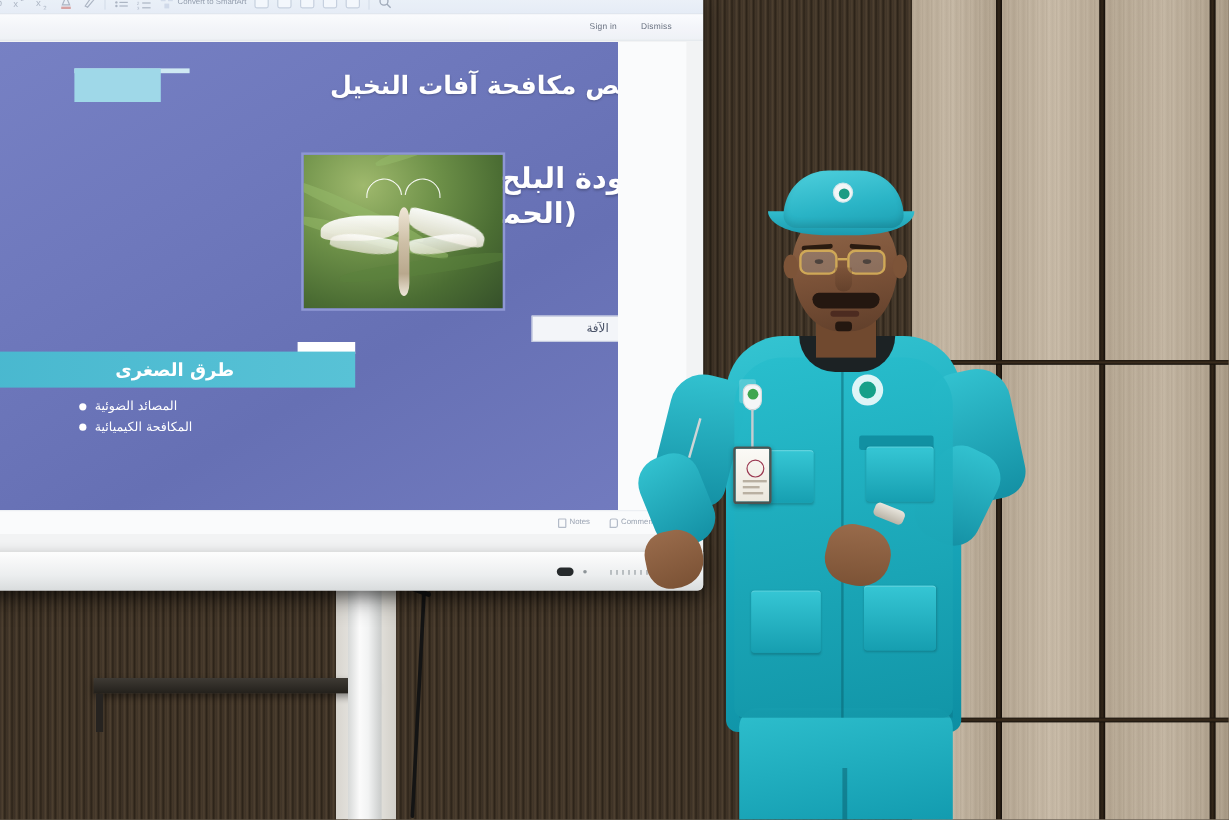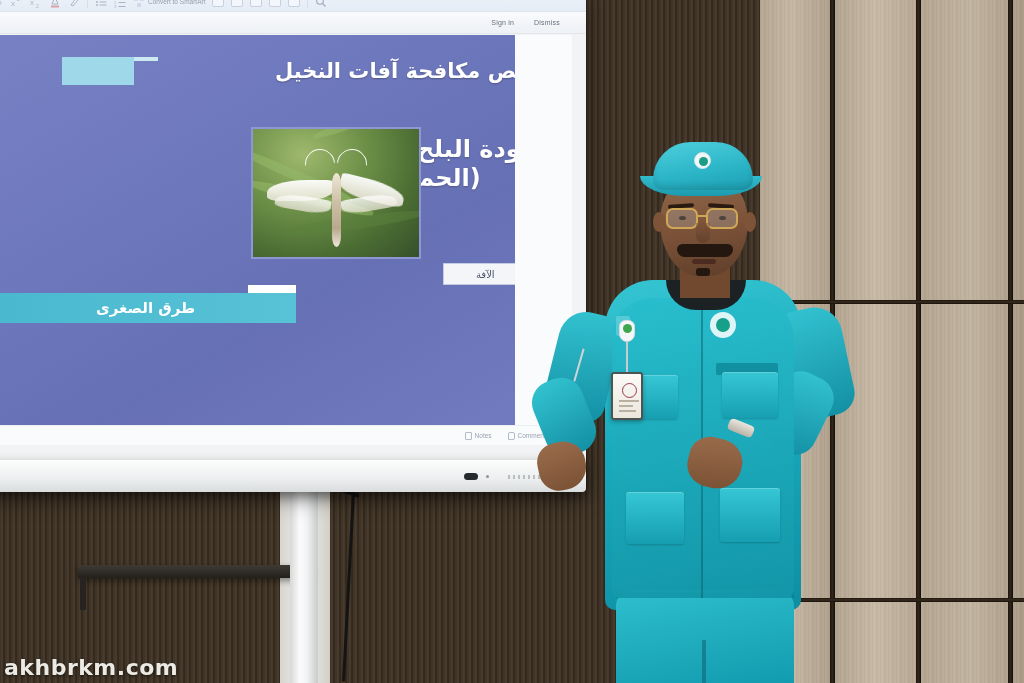--- a/index.html
+++ b/index.html
@@ -148,23 +148,22 @@
     border-radius:50%;
     border-right-color:transparent; border-bottom-color:transparent;
   }
   .antenna.l { left:50%; top:16%; margin-left:-31px; transform:rotate(40deg); }
   .antenna.r { left:50%; top:16%; margin-left:1px; transform:rotate(140deg) scaleY(-1); }
 
   .label-box {
     position:absolute; right:10px; top:228px;
     width:118px; height:22px;
     background:#f3f5f9; border:1px solid #c5cbe0;
-    display:flex; align-items:center; justify-content:flex-end;
+    display:flex; align-items:center; justify-content:center;
     padding-right:8px;
-    padding-left:32px;
   }
   .label-box span { font-size:10px; color:#4a5368; }
 
   .methods-bar {
     position:absolute; left:0px; top:258px; width:310px; height:30px;
     background:linear-gradient(90deg,#49b8cf,#58c2d6);
     display:flex; align-items:center; justify-content:flex-start;
     padding-left:0;
   }
   .methods-bar span {
@@ -583,20 +582,30 @@
 
       <div class="label-box">
         <span class="ar">الآفة</span>
       </div>
 
       <div class="methods-cap"></div>
       <div class="methods-bar">
         <span class="ar">طرق الصغرى</span>
       </div>
 
+      <div class="bullets">
+        <div class="bullet-row">
+          <span class="ar">المصائد الضوئية</span>
+          <span class="dot"></span>
+        </div>
+        <div class="bullet-row">
+          <span class="ar">المكافحة الكيميائية</span>
+          <span class="dot"></span>
+        </div>
+      </div>
     </div>
 
     <div class="slide-gutter"></div>
 
     <div id="statusbar">
       <span class="sb">
         <span class="sb-ico"></span>
         <span>Notes</span>
       </span>
       <span class="sb">
@@ -662,14 +671,13 @@
     <div class="nose"></div>
     <div class="mustache"></div>
     <div class="mouth"></div>
     <div class="soul"></div>
 
     <div class="cap-brim"></div>
     <div class="cap"></div>
     <div class="cap-logo"></div>
   </div>
 
-  <div id="watermark">akhbrkm.com</div>
 </div>
 
 </body></html>

